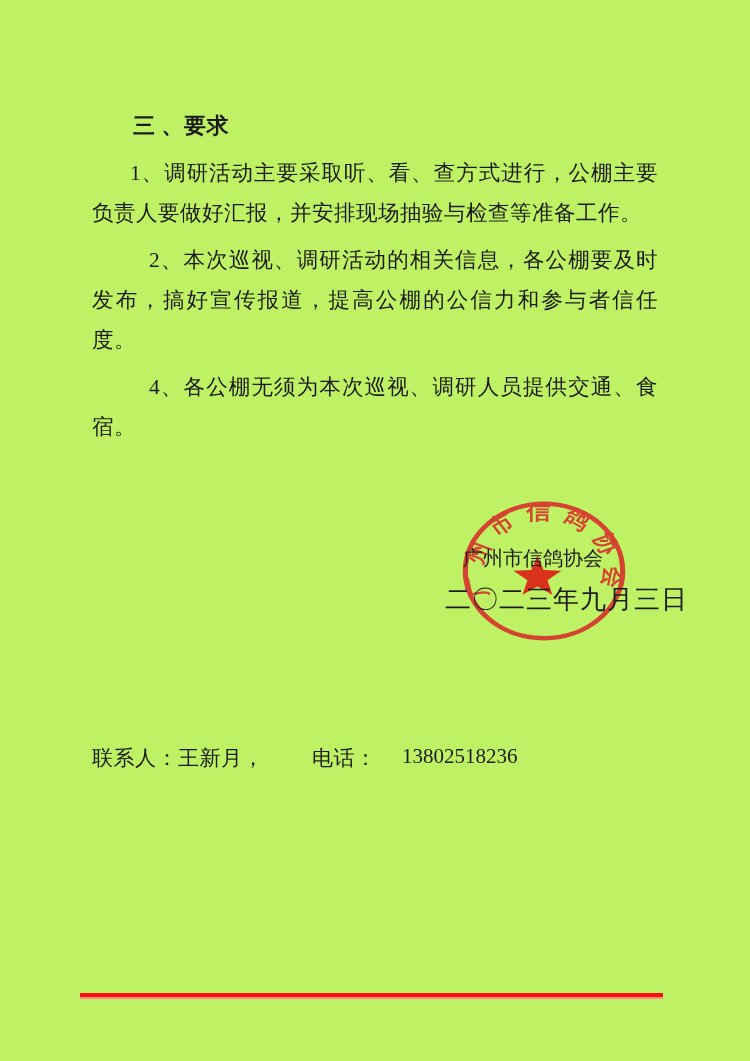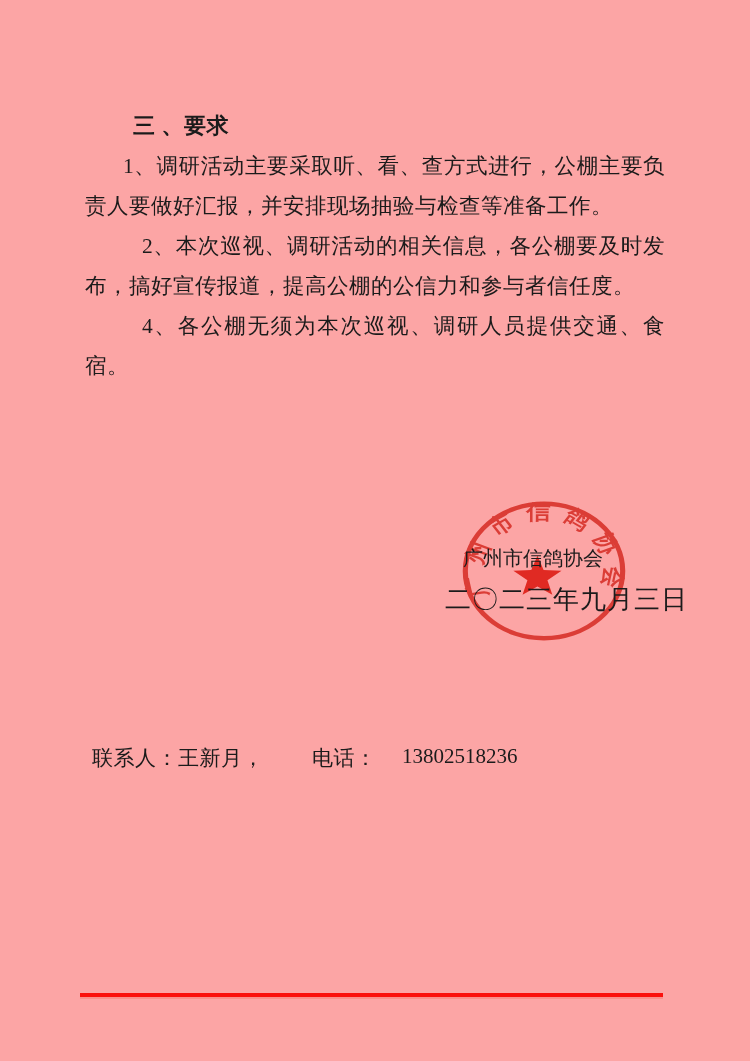--- a/index.html
+++ b/index.html
@@ -11,42 +11,42 @@
     width: 750px;
     height: 1061px;
     position: relative;
     font-family: "Liberation Serif", "DejaVu Serif", serif;
     color: #1b1b1b;
     overflow: hidden;
   }
   .page {
     position: absolute;
     inset: 0;
-    background: #fca5a5;
+    background: #bef264;
   }
   
   .content {
     position: absolute;
     left: 85px;
     top: 106px;
     width: 580px;
     font-size: 21.5px;
     line-height: 40px;
     text-align: justify;
     letter-spacing: 0.5px;
   }
   .heading {
     font-weight: bold;
     font-size: 22px;
     margin: 0 0 0 48px;
     line-height: 40px;
     text-align: left;
   }
   .para {
-    margin: 0;
+    margin: 7px;
   }
   .indent-a { text-indent: 38px; }
   .indent-b { text-indent: 57px; }
 
   
   .seal {
     position: absolute;
     left: 455px;
     top: 495px;
     width: 178px;

